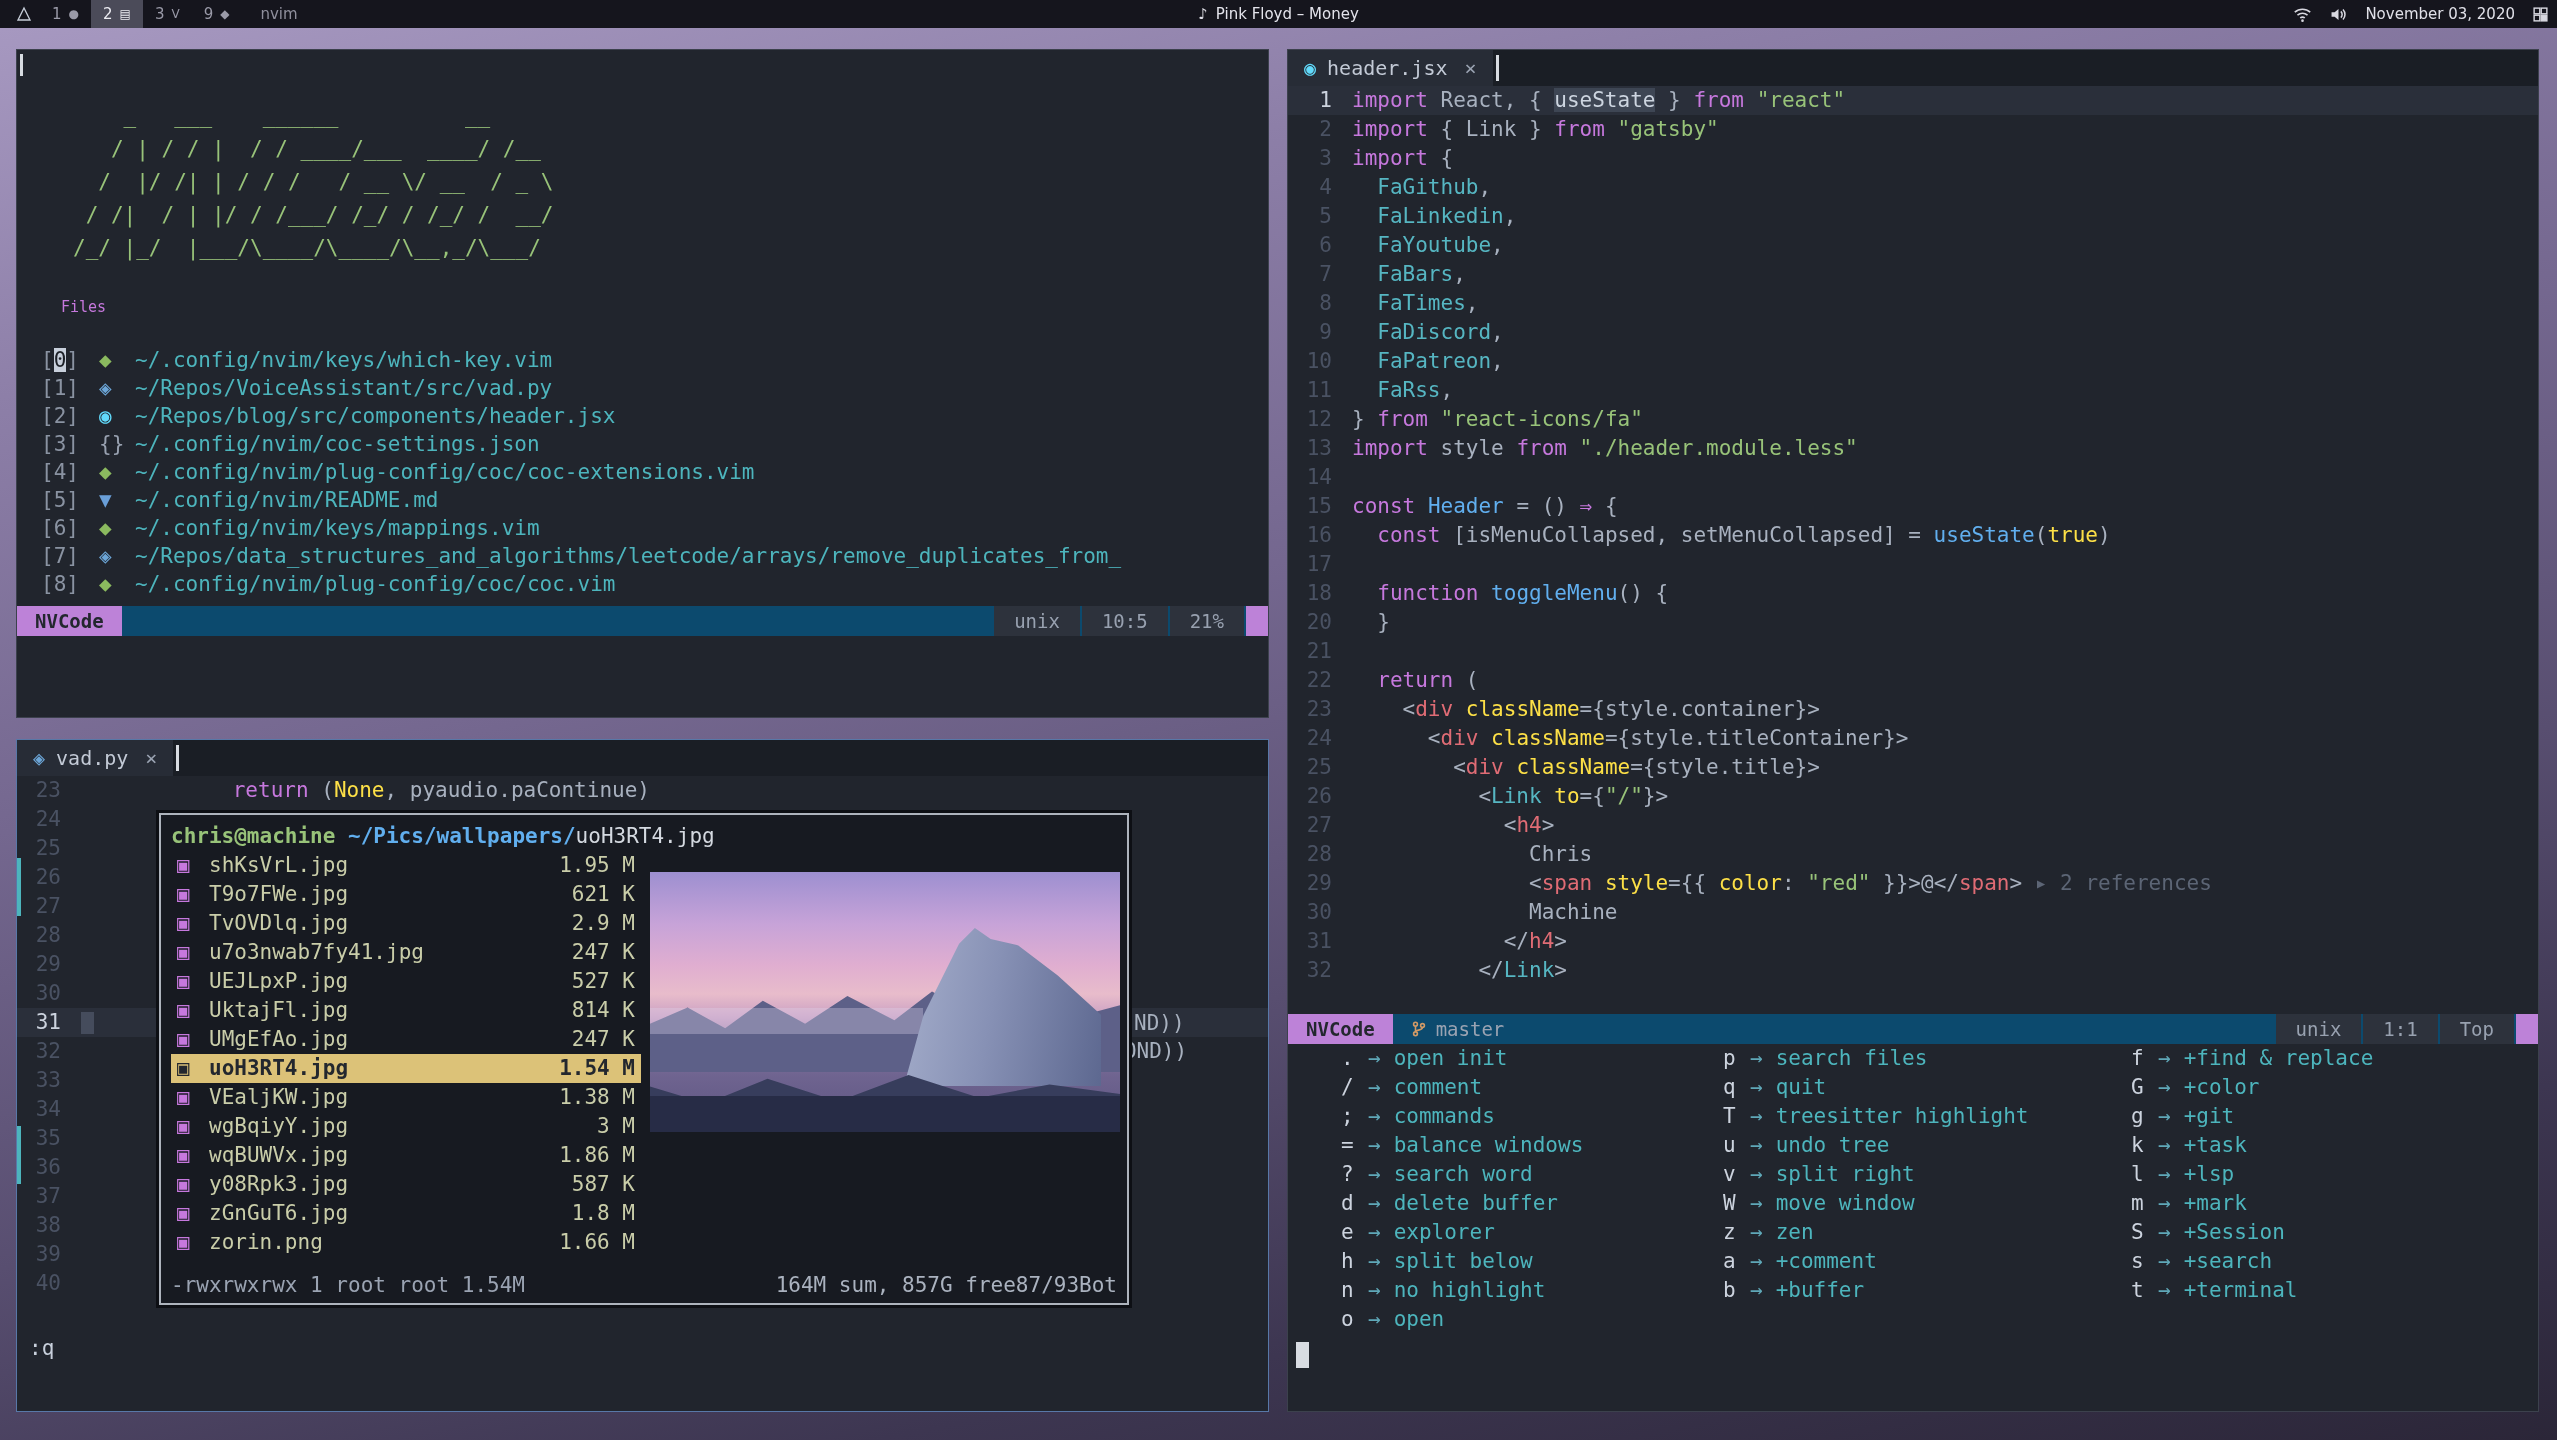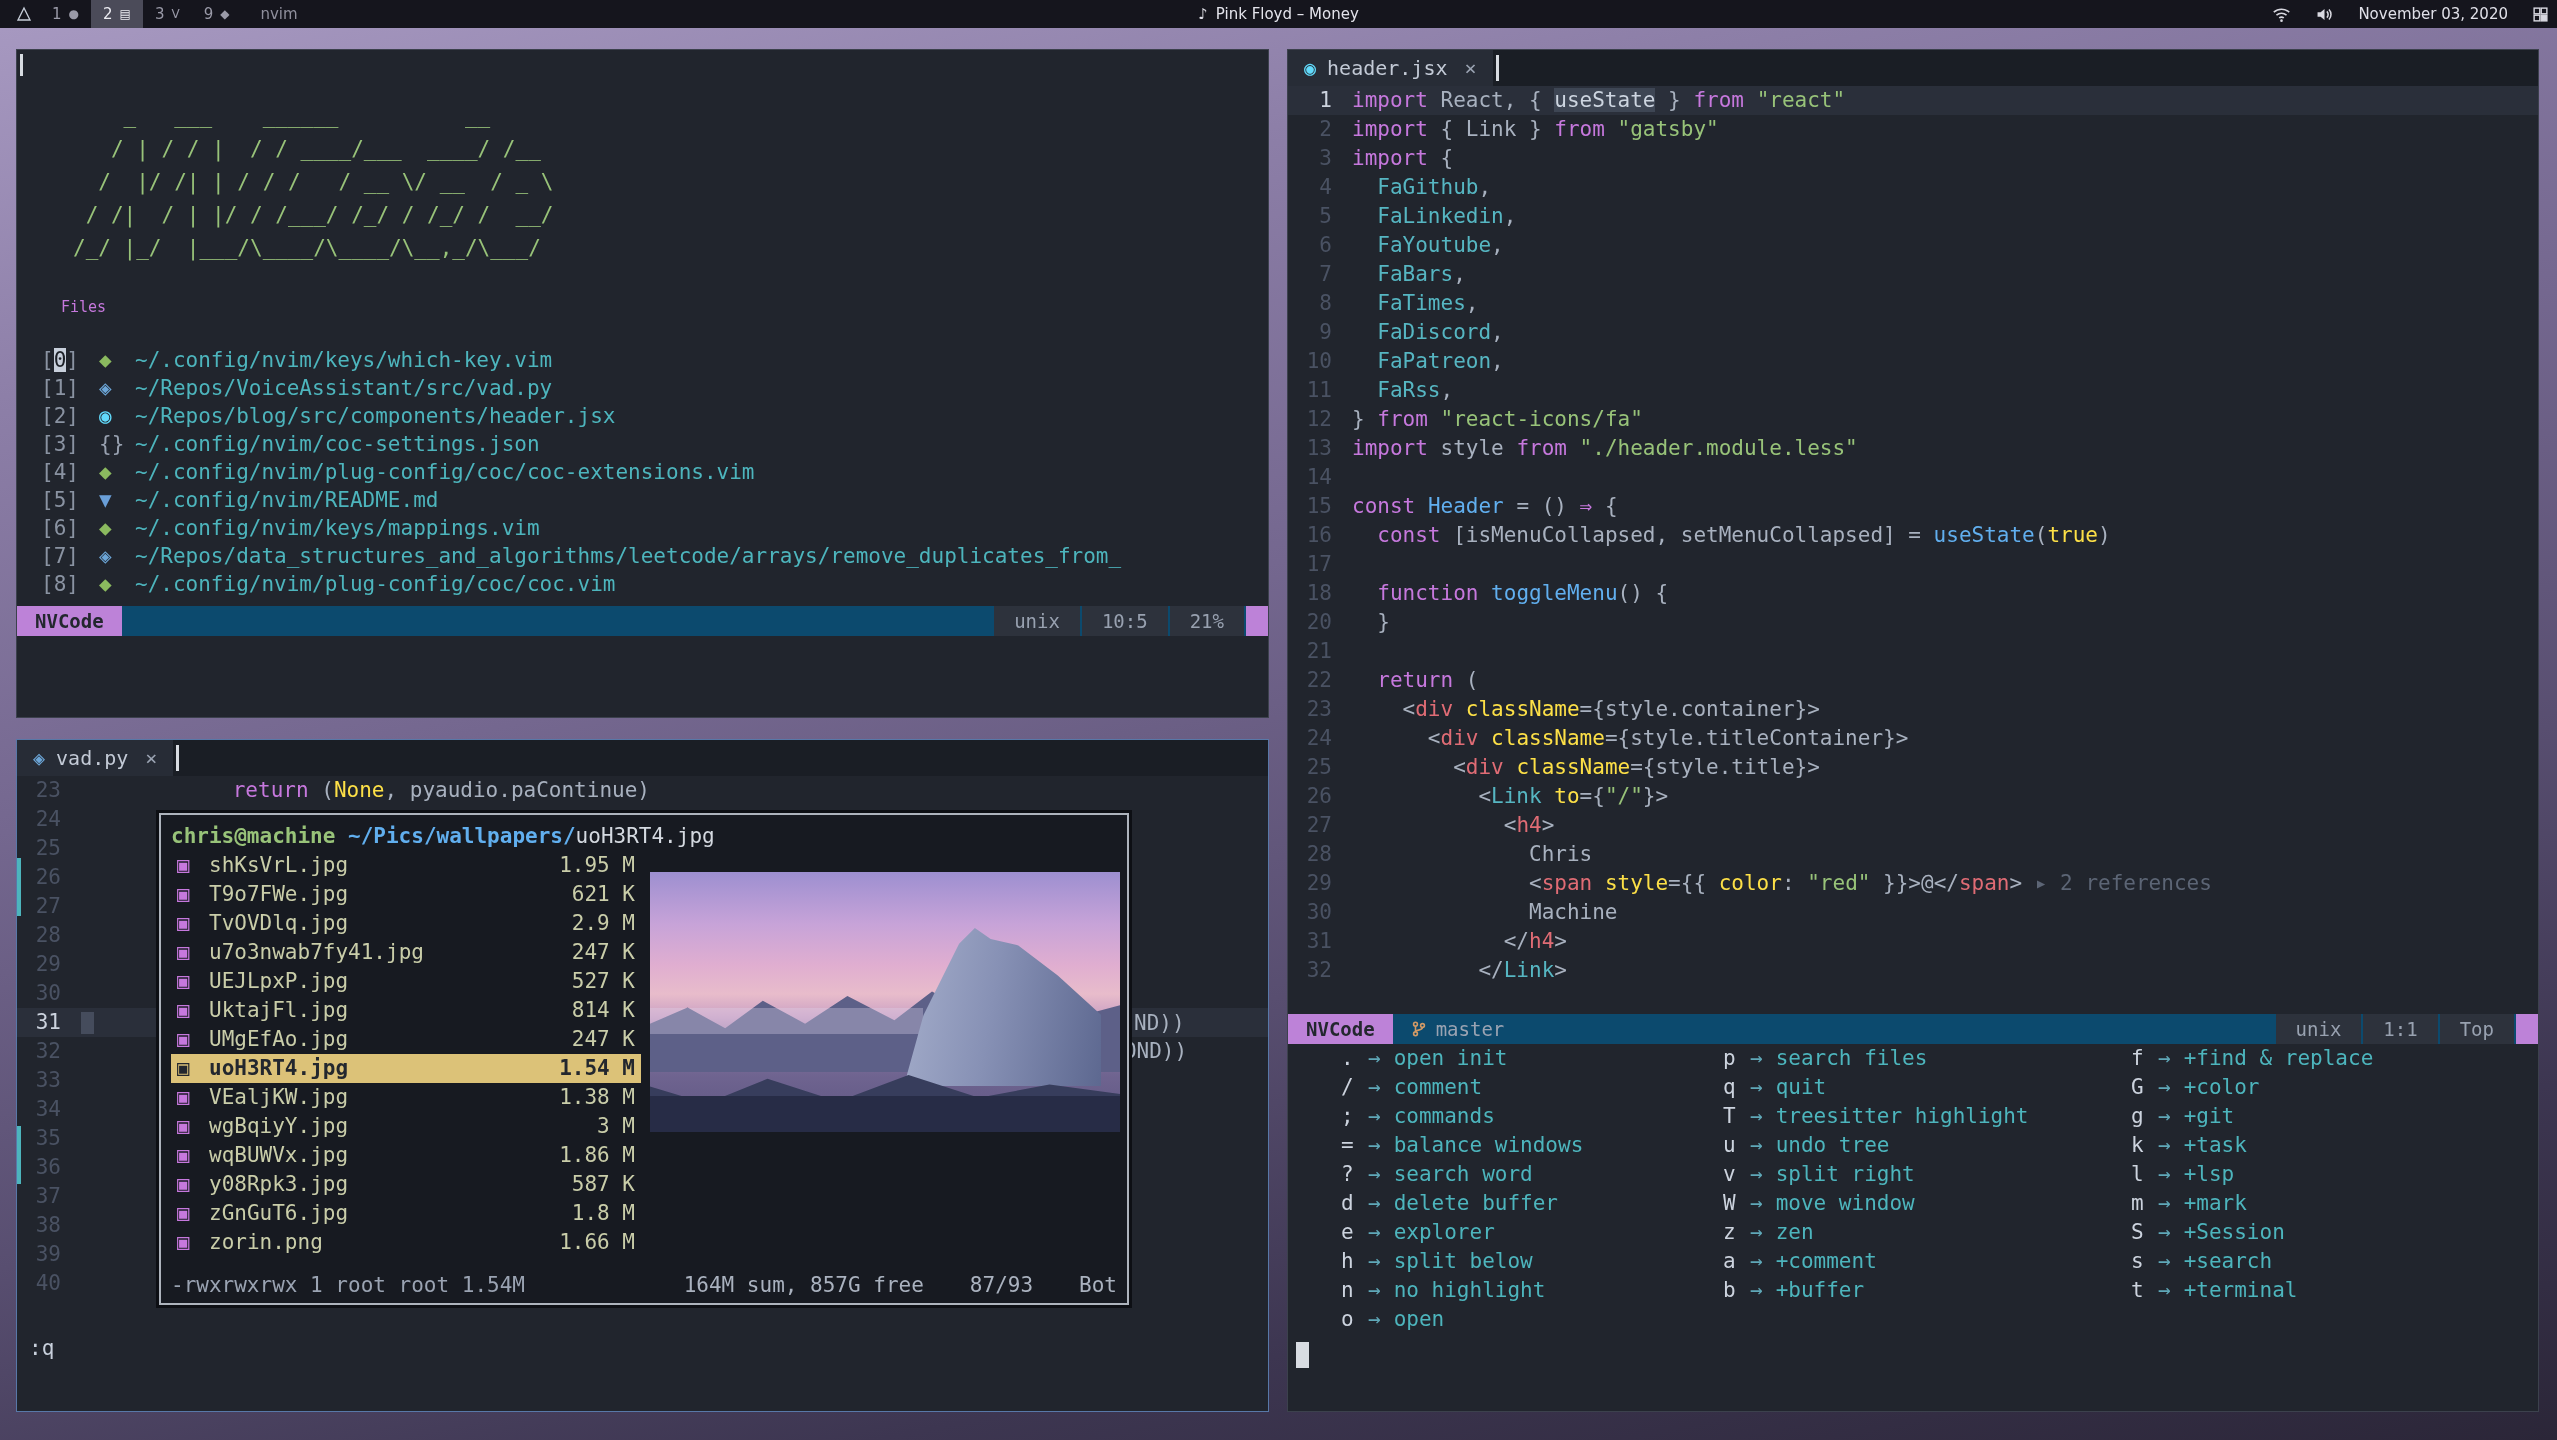--- a/index.html
+++ b/index.html
@@ -12,21 +12,21 @@
   
   .topbar{position:absolute;top:0;left:0;right:0;height:28px;background:#15151d;display:flex;align-items:center;
     font-family:"DejaVu Sans",sans-serif;font-size:15px;color:#9a9aa8;padding:0 8px;z-index:50}
   .archicon{display:flex;align-items:center;padding:0 8px}
   .ws-list{display:flex;height:100%}
   .ws{display:flex;align-items:center;gap:7px;padding:0 12px;height:100%;color:#9a9aa8}
   .ws.active{background:#4b4b59;color:#ececf2}
   .wsicon{font-size:12px}
   .bar-title{margin-left:19px;color:#8f8f9c}
   .bar-center{position:absolute;left:50%;transform:translateX(-50%);display:flex;align-items:center;gap:8px;color:#e4e4ec}
-  .bar-right{margin-left:auto;display:flex;align-items:center;gap:24px;color:#e0e0e8}
+  .bar-right{margin-left:auto;display:flex;align-items:center;gap:17px;color:#e0e0e8}
   .bar-right .date{font-size:15px}
   
   .win{position:absolute;background:#21252d;border:1px solid #3c414d;overflow:hidden}
   #win-start{left:16px;top:49px;width:1253px;height:669px}
   #win-vad{left:16px;top:739px;width:1253px;height:673px;border-color:#5878a8}
   #win-header{left:1287px;top:49px;width:1252px;height:1363px}
   
   .tabbar{height:36px;background:#1a1e25;display:flex;align-items:center}
   .tab{height:100%;display:flex;align-items:center;gap:11px;padding:0 16px;background:#272c36;color:#c3cad6;font-size:20px}
   .tabclose{color:#9aa3b2;margin-left:6px}
@@ -70,21 +70,21 @@
   .rhead{height:30px;line-height:30px;white-space:pre;font-weight:bold}
   .rhead .u{color:#98c379}.rhead .p{color:#61afef}.rhead .f{color:#d4d9e0;font-weight:normal}
   .frow{display:flex;width:470px;height:29px;line-height:29px;align-items:center;padding:0 6px}
   .ficon{width:32px}
   .fname{flex:1;color:#c9cda9}
   .fsize{color:#c9cda9}
   .frow.sel{background:#dcc278}
   .frow.sel .fname,.frow.sel .fsize,.frow.sel .ficon{color:#23272e !important;font-weight:bold}
   .rfooter{position:absolute;left:10px;right:10px;bottom:6px;display:flex;align-items:center;font-size:21px;color:#9aa3b2}
   .rfooter .perm{color:#9aa3b2}
-  .rfooter .rgrp{margin-left:auto;display:flex;gap:46px;color:#aab2bf}
+  .rfooter .rgrp{margin-left:auto;display:flex;color:#aab2bf}
   
   .preview{position:absolute;left:489px;top:57px;width:470px;height:260px;overflow:hidden;
     background:linear-gradient(180deg,#9d8fd0 0%,#c7a3d8 20%,#e0aed0 36%,#e8bccb 47%,#c99fc2 56%,#967fa8 66%,#6f6490 78%,#5c5480 100%)}
   .mt-back{position:absolute;bottom:60px;left:0;width:100%;height:115px;background:#5d6088;
     clip-path:polygon(0 100%,0 58%,8% 44%,16% 62%,24% 38%,33% 58%,42% 34%,52% 55%,60% 30%,70% 52%,78% 38%,88% 55%,100% 42%,100% 100%)}
   .halfdome{position:absolute;bottom:46px;right:4%;width:42%;height:158px;
     background:linear-gradient(100deg,#a5aecb 0%,#8791b5 45%,#5d6890 100%);
     clip-path:polygon(0 100%,10% 55%,28% 10%,36% 0,44% 7%,58% 11%,78% 30%,100% 55%,100% 100%)}
   .mt-front{position:absolute;bottom:0;width:100%;height:95px;background:#373d5c;
     clip-path:polygon(0 100%,0 52%,12% 70%,25% 44%,40% 68%,55% 40%,70% 64%,85% 50%,100% 60%,100% 100%)}

